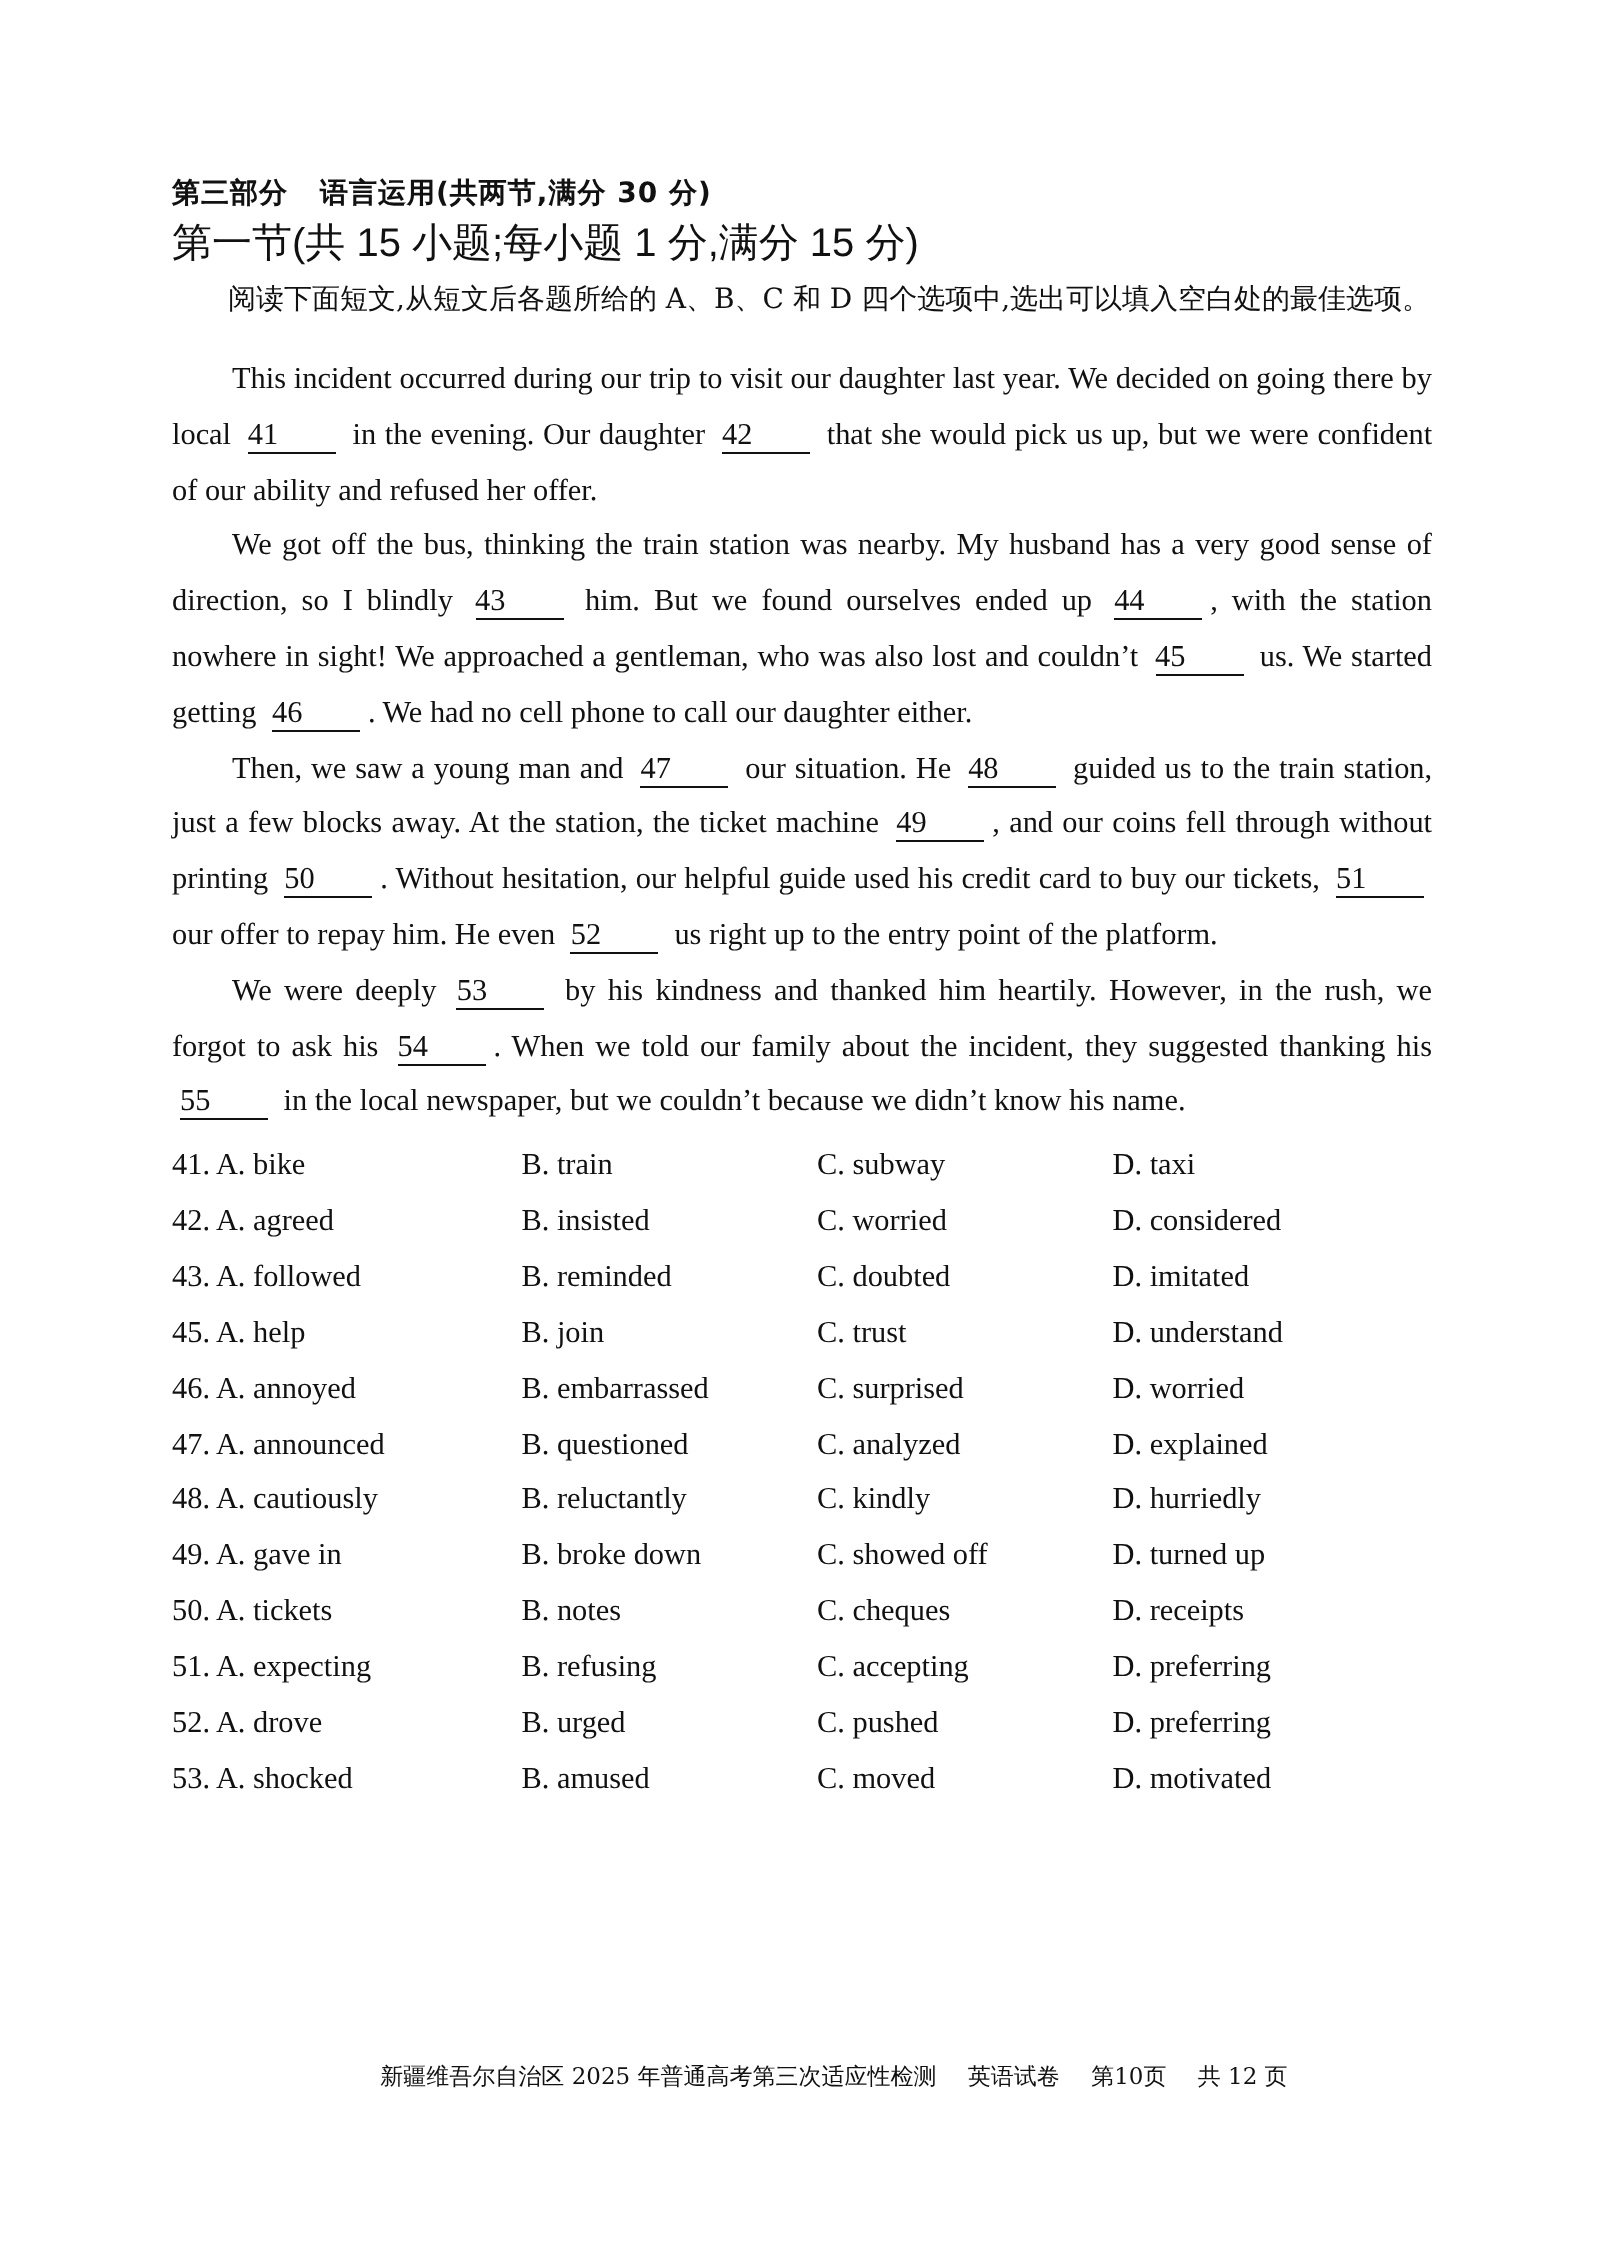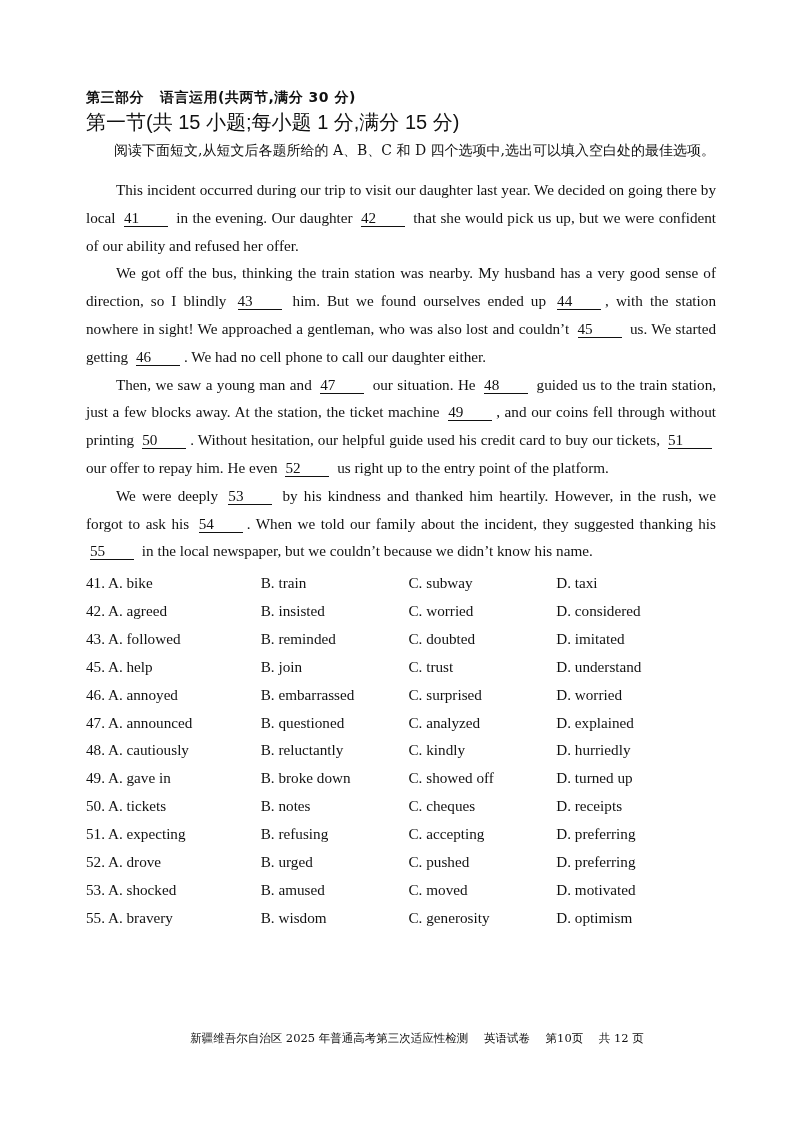--- a/index.html
+++ b/index.html
@@ -138,26 +138,20 @@
         <span class="c1">B. <span>urged</span></span>
         <span class="c2">C. <span>pushed</span></span>
         <span class="c3">D. <span>preferring</span></span>
       </div>
       <div class="opt-row">
         <span class="c0"><span>53</span>. A. <span>shocked</span></span>
         <span class="c1">B. <span>amused</span></span>
         <span class="c2">C. <span>moved</span></span>
         <span class="c3">D. <span>motivated</span></span>
       </div>
-      <div class="opt-row">
-        <span class="c0"><span>55</span>. A. <span>bravery</span></span>
-        <span class="c1">B. <span>wisdom</span></span>
-        <span class="c2">C. <span>generosity</span></span>
-        <span class="c3">D. <span>optimism</span></span>
-      </div>
     </div>
 </div>
 
 <div class="footer">
   <span>新疆维吾尔自治区 2025 年普通高考第三次适应性检测</span>
   <span>英语试卷</span>
   <span>第10页</span>
   <span>共 12 页</span>
 </div>
 

